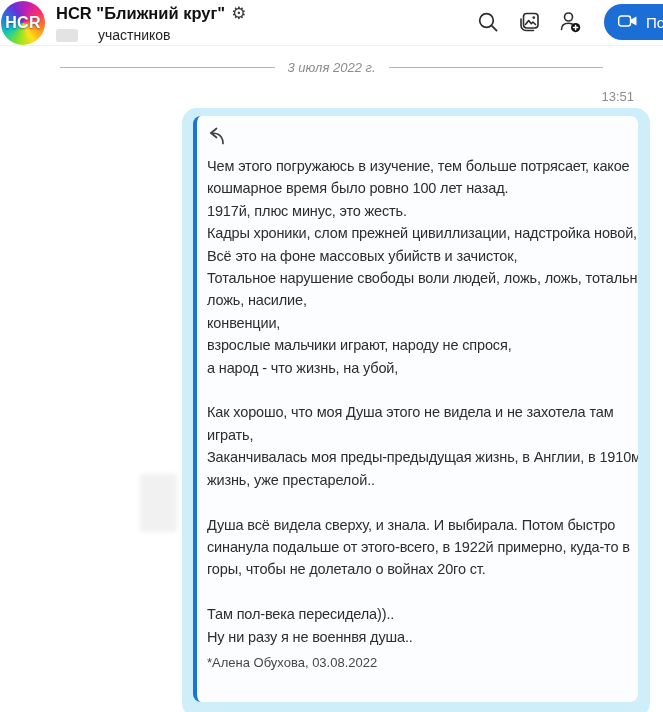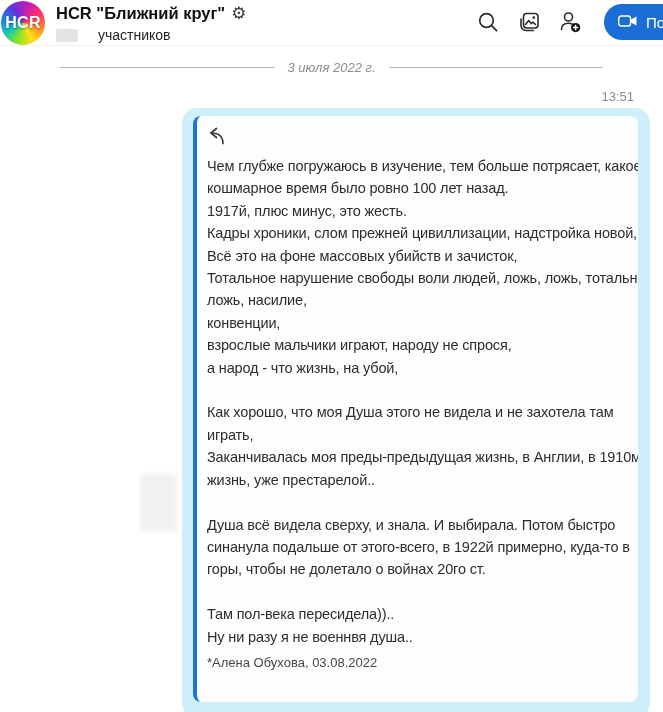--- a/index.html
+++ b/index.html
@@ -159,21 +159,21 @@
 
 <div class="bubble">
   <div class="panel">
     <span class="reply-arrow">
       <svg viewBox="0 0 22 22" width="22" height="22" fill="none" stroke="#3f3f3f" stroke-width="1.7" stroke-linecap="round" stroke-linejoin="round">
         <path d="M9.5 3.5 L4 8 L9.5 12.5"></path>
         <path d="M4 8 C 12 8 16 11.5 16 18.5"></path>
       </svg>
     </span>
     <div class="msg-lines">
-        <div class="line">Чем глубже погружаюсь в изучение, тем больше потрясает, какое</div>
+        <div class="line">Чем этого погружаюсь в изучение, тем больше потрясает, какое</div>
         <div class="line">кошмарное время было ровно 100 лет назад.</div>
         <div class="line">1917й, плюс минус, это жесть.</div>
         <div class="line">Кадры хроники, слом прежней цивиллизации, надстройка новой,</div>
         <div class="line">Всё это на фоне массовых убийств и зачисток,</div>
         <div class="line">Тотальное нарушение свободы воли людей, ложь, ложь, тотальная</div>
         <div class="line">ложь, насилие,</div>
         <div class="line">конвенции,</div>
         <div class="line">взрослые мальчики играют, народу не спрося,</div>
         <div class="line">а народ - что жизнь, на убой,</div>
         <div class="line">&nbsp;</div>

